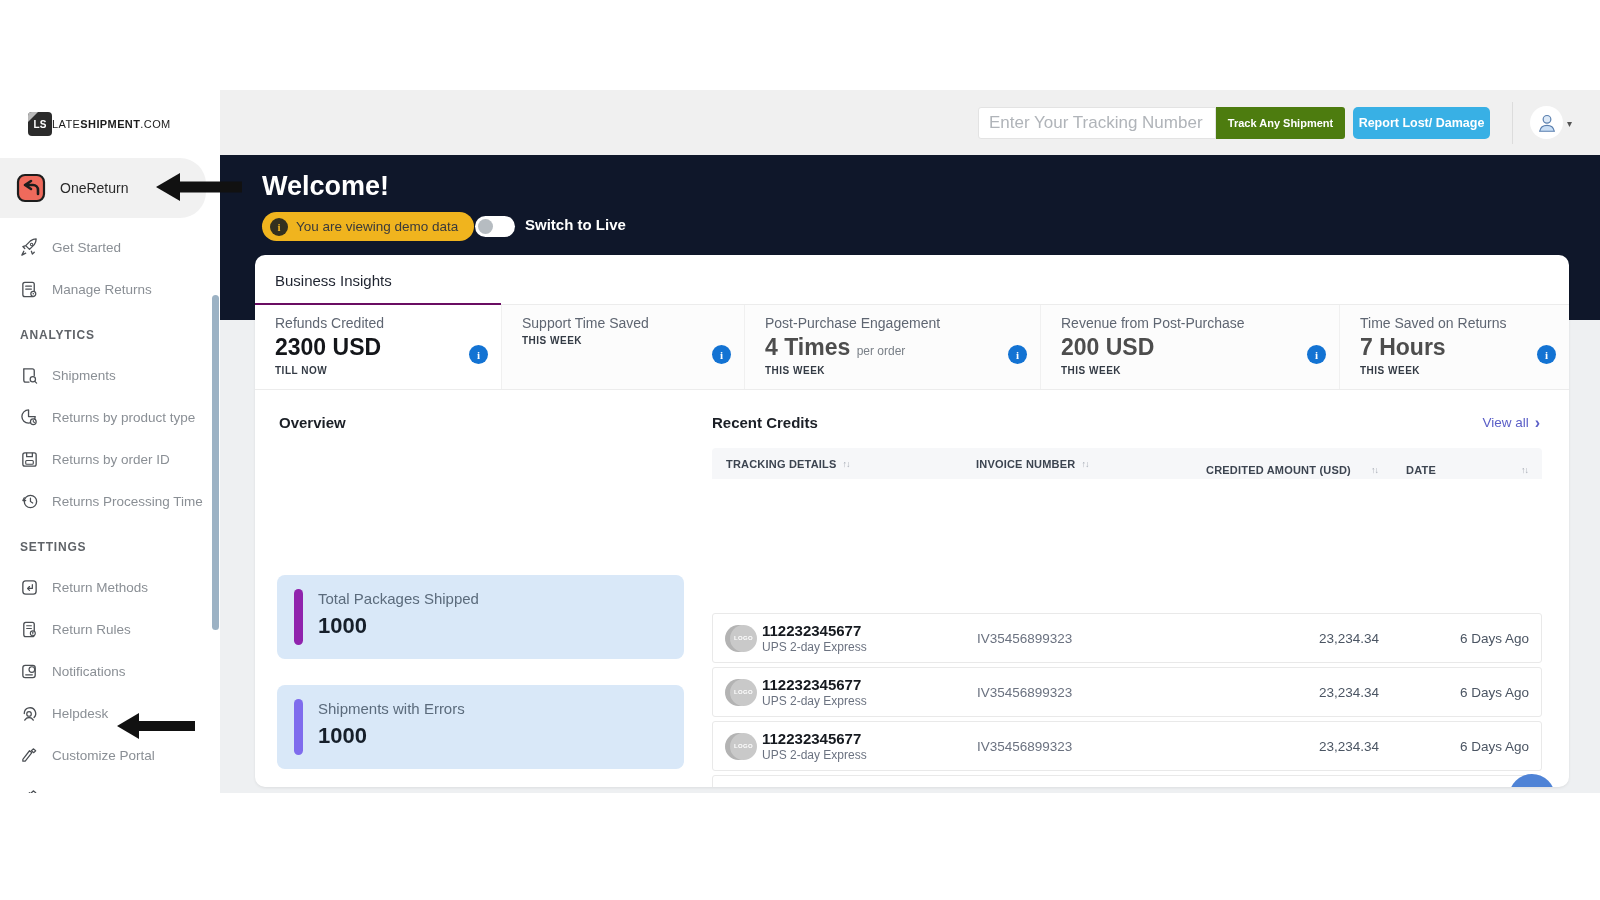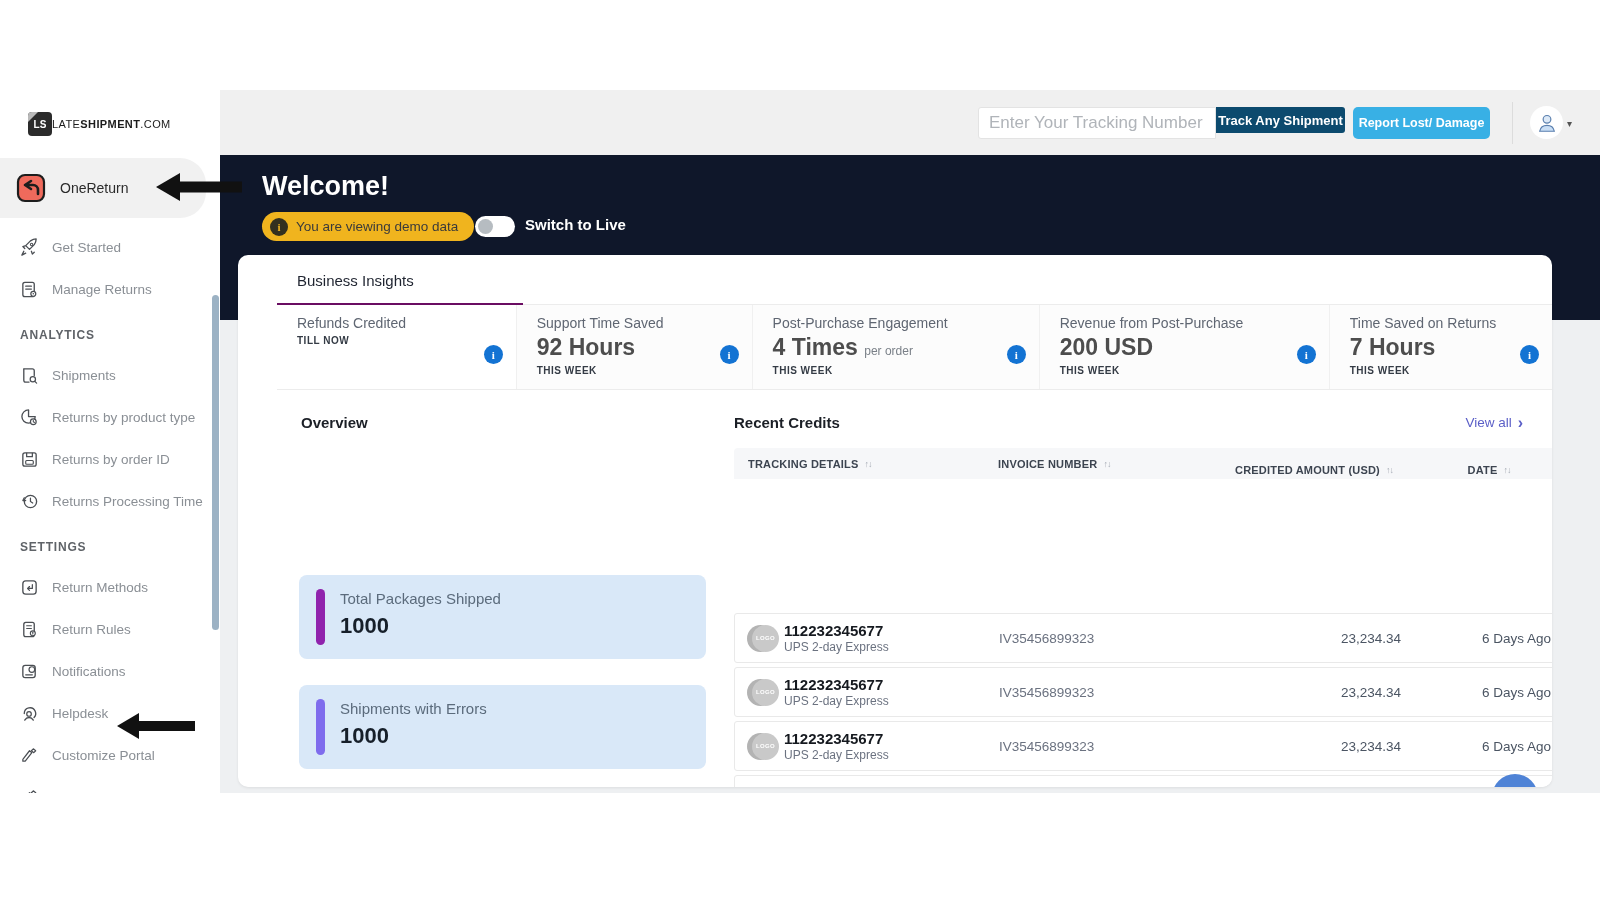--- a/index.html
+++ b/index.html
@@ -21,38 +21,38 @@
   .onereturn-label { font-size:14px; color:#2b2b2b; }
   .nav { position:absolute; left:0; top:136px; width:220px; display:flex; flex-direction:column; }
   .nav-item { height:42px; display:flex; align-items:center; gap:13px; padding-left:20px; color:#8a8f95; font-size:13.5px; cursor:pointer; }
   .nav-head { height:44px; display:flex; align-items:flex-end; padding:0 0 12px 20px; color:#5f6368; font-size:12px; letter-spacing:.8px; font-weight:bold; }
   .nav-item svg { flex:0 0 auto; }
   .sb-scroll { position:absolute; right:1px; top:205px; width:7px; height:335px; background:#9cb2c4; border-radius:4px; }
 
   
   .track-input { position:absolute; left:978px; top:107px; width:238px; height:32px; background:#fff; border:1px solid #e3e3e3; border-radius:3px 0 0 3px; font-size:17px; color:#333; padding:0 10px; font-family:"Liberation Sans",sans-serif; }
   .track-input::placeholder { color:#b0b4b9; }
-  .btn-track { position:absolute; left:1216px; top:107px; width:129px; height:26px; background:#0c4a6e; color:#fff; border:none; border-radius:0 3px 3px 0; font-size:13px; font-weight:bold; cursor:pointer; font-family:"Liberation Sans",sans-serif; }
+  .btn-track { position:absolute; left:1216px; top:107px; width:129px; height:32px; background:#4d7c0f; color:#fff; border:none; border-radius:0 3px 3px 0; font-size:11px; font-weight:bold; cursor:pointer; font-family:"Liberation Sans",sans-serif; }
   .btn-report { position:absolute; left:1353px; top:107px; width:137px; height:32px; background:#38b0e5; color:#fff; border:none; border-radius:5px; font-size:12.5px; font-weight:bold; cursor:pointer; font-family:"Liberation Sans",sans-serif; }
   .hdr-divider { position:absolute; left:1512px; top:102px; width:1px; height:42px; background:#dcdcdc; }
   .avatar { position:absolute; left:1530px; top:106px; width:33px; height:33px; background:#fff; border-radius:50%; display:flex; align-items:center; justify-content:center; cursor:pointer; }
   .avatar-caret { position:absolute; left:1567px; top:118px; font-size:10px; color:#555; cursor:pointer; }
 
   
   .banner { position:absolute; left:220px; top:155px; width:1421px; height:165px; background:#0f172a; }
   .welcome { position:absolute; left:42px; top:16px; color:#fff; font-size:27px; font-weight:bold; }
   .demo-pill { position:absolute; left:42px; top:57px; height:29px; background:#f0b41e; border-radius:15px; display:flex; align-items:center; gap:8px; padding:0 16px 0 8px; }
   .demo-dot { width:18px; height:18px; border-radius:50%; background:#33301f; color:#f0b41e; font-size:11px; font-weight:bold; display:flex; align-items:center; justify-content:center; font-family:"Liberation Serif",serif; }
   .demo-text { font-size:13.5px; color:#3a3a3a; }
   .toggle { position:absolute; left:255px; top:61px; width:40px; height:21px; background:#fff; border-radius:11px; cursor:pointer; }
   .toggle-knob { position:absolute; left:3px; top:3px; width:15px; height:15px; background:#b6bcc1; border-radius:50%; }
   .switch-label { position:absolute; left:305px; top:61px; color:#fff; font-size:15px; font-weight:bold; }
 
   
-  .main-card { position:absolute; left:238px; top:255px; width:1314px; height:532px; background:#fff; border-radius:10px; overflow:hidden; box-shadow:0 1px 3px rgba(0,0,0,.08);padding-left:39px; }
+  .main-card { position:absolute; left:255px; top:255px; width:1314px; height:532px; background:#fff; border-radius:10px; overflow:hidden; box-shadow:0 1px 3px rgba(0,0,0,.08); }
   .tab-bar { position:relative; height:50px; border-bottom:1px solid #ececec; }
   .tab { position:absolute; left:0; top:0; width:246px; height:50px; display:flex; align-items:center; padding-left:20px; font-size:15px; color:#1f2430; cursor:pointer; }
   .tab-underline { position:absolute; left:0; bottom:-2px; width:246px; height:3px; background:#6a0d62; }
 
   .stats-row { display:flex; height:85px; border-bottom:1px solid #ececec; }
   .stat { position:relative; padding:10px 0 0 20px; border-left:1px solid #f0f0f0; background:#fcfcfc; }
   .stat:first-child { border-left:none; background:#fff; }
   .stat-label { font-size:14px; color:#5f6672; }
   .stat-value { font-size:23px; font-weight:bold; color:#4d4d4d; margin-top:3px; }
   .stat:first-child .stat-value { color:#14161a; }
@@ -66,21 +66,21 @@
   .ov-card { position:absolute; left:22px; width:407px; height:84px; background:#d9e8f8; border-radius:8px; }
   .ov-bar { position:absolute; left:17px; top:14px; width:9px; height:56px; border-radius:5px; }
   .ov-label { position:absolute; left:41px; top:15px; font-size:15px; color:#5b6b7c; }
   .ov-value { position:absolute; left:41px; top:38px; font-size:22px; font-weight:bold; color:#161f2a; }
 
   .rc-title { position:absolute; left:457px; top:24px; }
   .view-all { position:absolute; right:29px; top:25px; font-size:13.5px; color:#5b5fc7; cursor:pointer; display:flex; align-items:center; gap:6px; }
   .view-all .chev { font-size:16px; font-weight:bold; line-height:12px; }
   .tbl-head { position:absolute; left:457px; top:58px; width:830px; height:31px; background:#f6f7f9; border-radius:4px 4px 0 0; display:grid; grid-template-columns:250px 230px 200px 150px; align-items:center; }
   .th { font-size:11px; font-weight:bold; color:#3c4450; letter-spacing:.2px; display:flex; align-items:center; gap:6px; padding-left:14px; }
-  .th.right { justify-content:center; padding-right:14px;margin-top:12px; }
+  .th.right { justify-content:space-between; padding-right:14px;margin-top:12px; }
   .sort { font-size:9px; color:#a7adb6; cursor:pointer; letter-spacing:-1px; }
   .row { position:absolute; left:457px; width:830px; height:50px; background:#fff; border:1px solid #e9e9e9; border-radius:3px; display:grid; grid-template-columns:250px 230px 200px 150px; align-items:center; cursor:pointer; }
   .cell-track { display:flex; align-items:center; gap:10px; padding-left:12px; }
   .logo-chip { position:relative; width:27px; height:27px; flex:0 0 auto; }
   .logo-chip .c1 { position:absolute; left:0; top:0; width:27px; height:27px; border-radius:50%; background:#b3b3b3; }
   .logo-chip .c2 { position:absolute; left:5px; top:0; width:27px; height:27px; border-radius:50%; background:#c9c9c9; color:#fff; font-size:6px; font-weight:bold; display:flex; align-items:center; justify-content:center; letter-spacing:.3px; }
   .track-no { font-size:15px; font-weight:bold; color:#15191f; line-height:18px; }
   .track-svc { font-size:12px; color:#6b7280; line-height:15px; }
   .cell-invoice { font-size:13.5px; color:#6b7280; padding-left:14px; }
   .cell-amount, .cell-date { font-size:13.5px; color:#4b5563; text-align:right; padding-right:14px; }
@@ -245,26 +245,26 @@
 
   <div class="main-card">
     <div class="tab-bar">
       <div class="tab">Business Insights</div>
       <div class="tab-underline"></div>
     </div>
 
     <div class="stats-row">
       <div class="stat" style="width:246px">
         <div class="stat-label">Refunds Credited</div>
+        <div class="stat-value">2300 USD</div>
         <div class="stat-period">TILL NOW</div>
         <div class="info-badge">i</div>
       </div>
       <div class="stat" style="width:243px">
         <div class="stat-label">Support Time Saved</div>
-        <div class="stat-value">92 Hours</div>
         <div class="stat-period">THIS WEEK</div>
         <div class="info-badge">i</div>
       </div>
       <div class="stat" style="width:296px">
         <div class="stat-label">Post-Purchase Engagement</div>
         <div class="stat-value"><span>4 Times</span> <span class="stat-suffix">per order</span></div>
         <div class="stat-period">THIS WEEK</div>
         <div class="info-badge">i</div>
       </div>
       <div class="stat" style="width:299px">

